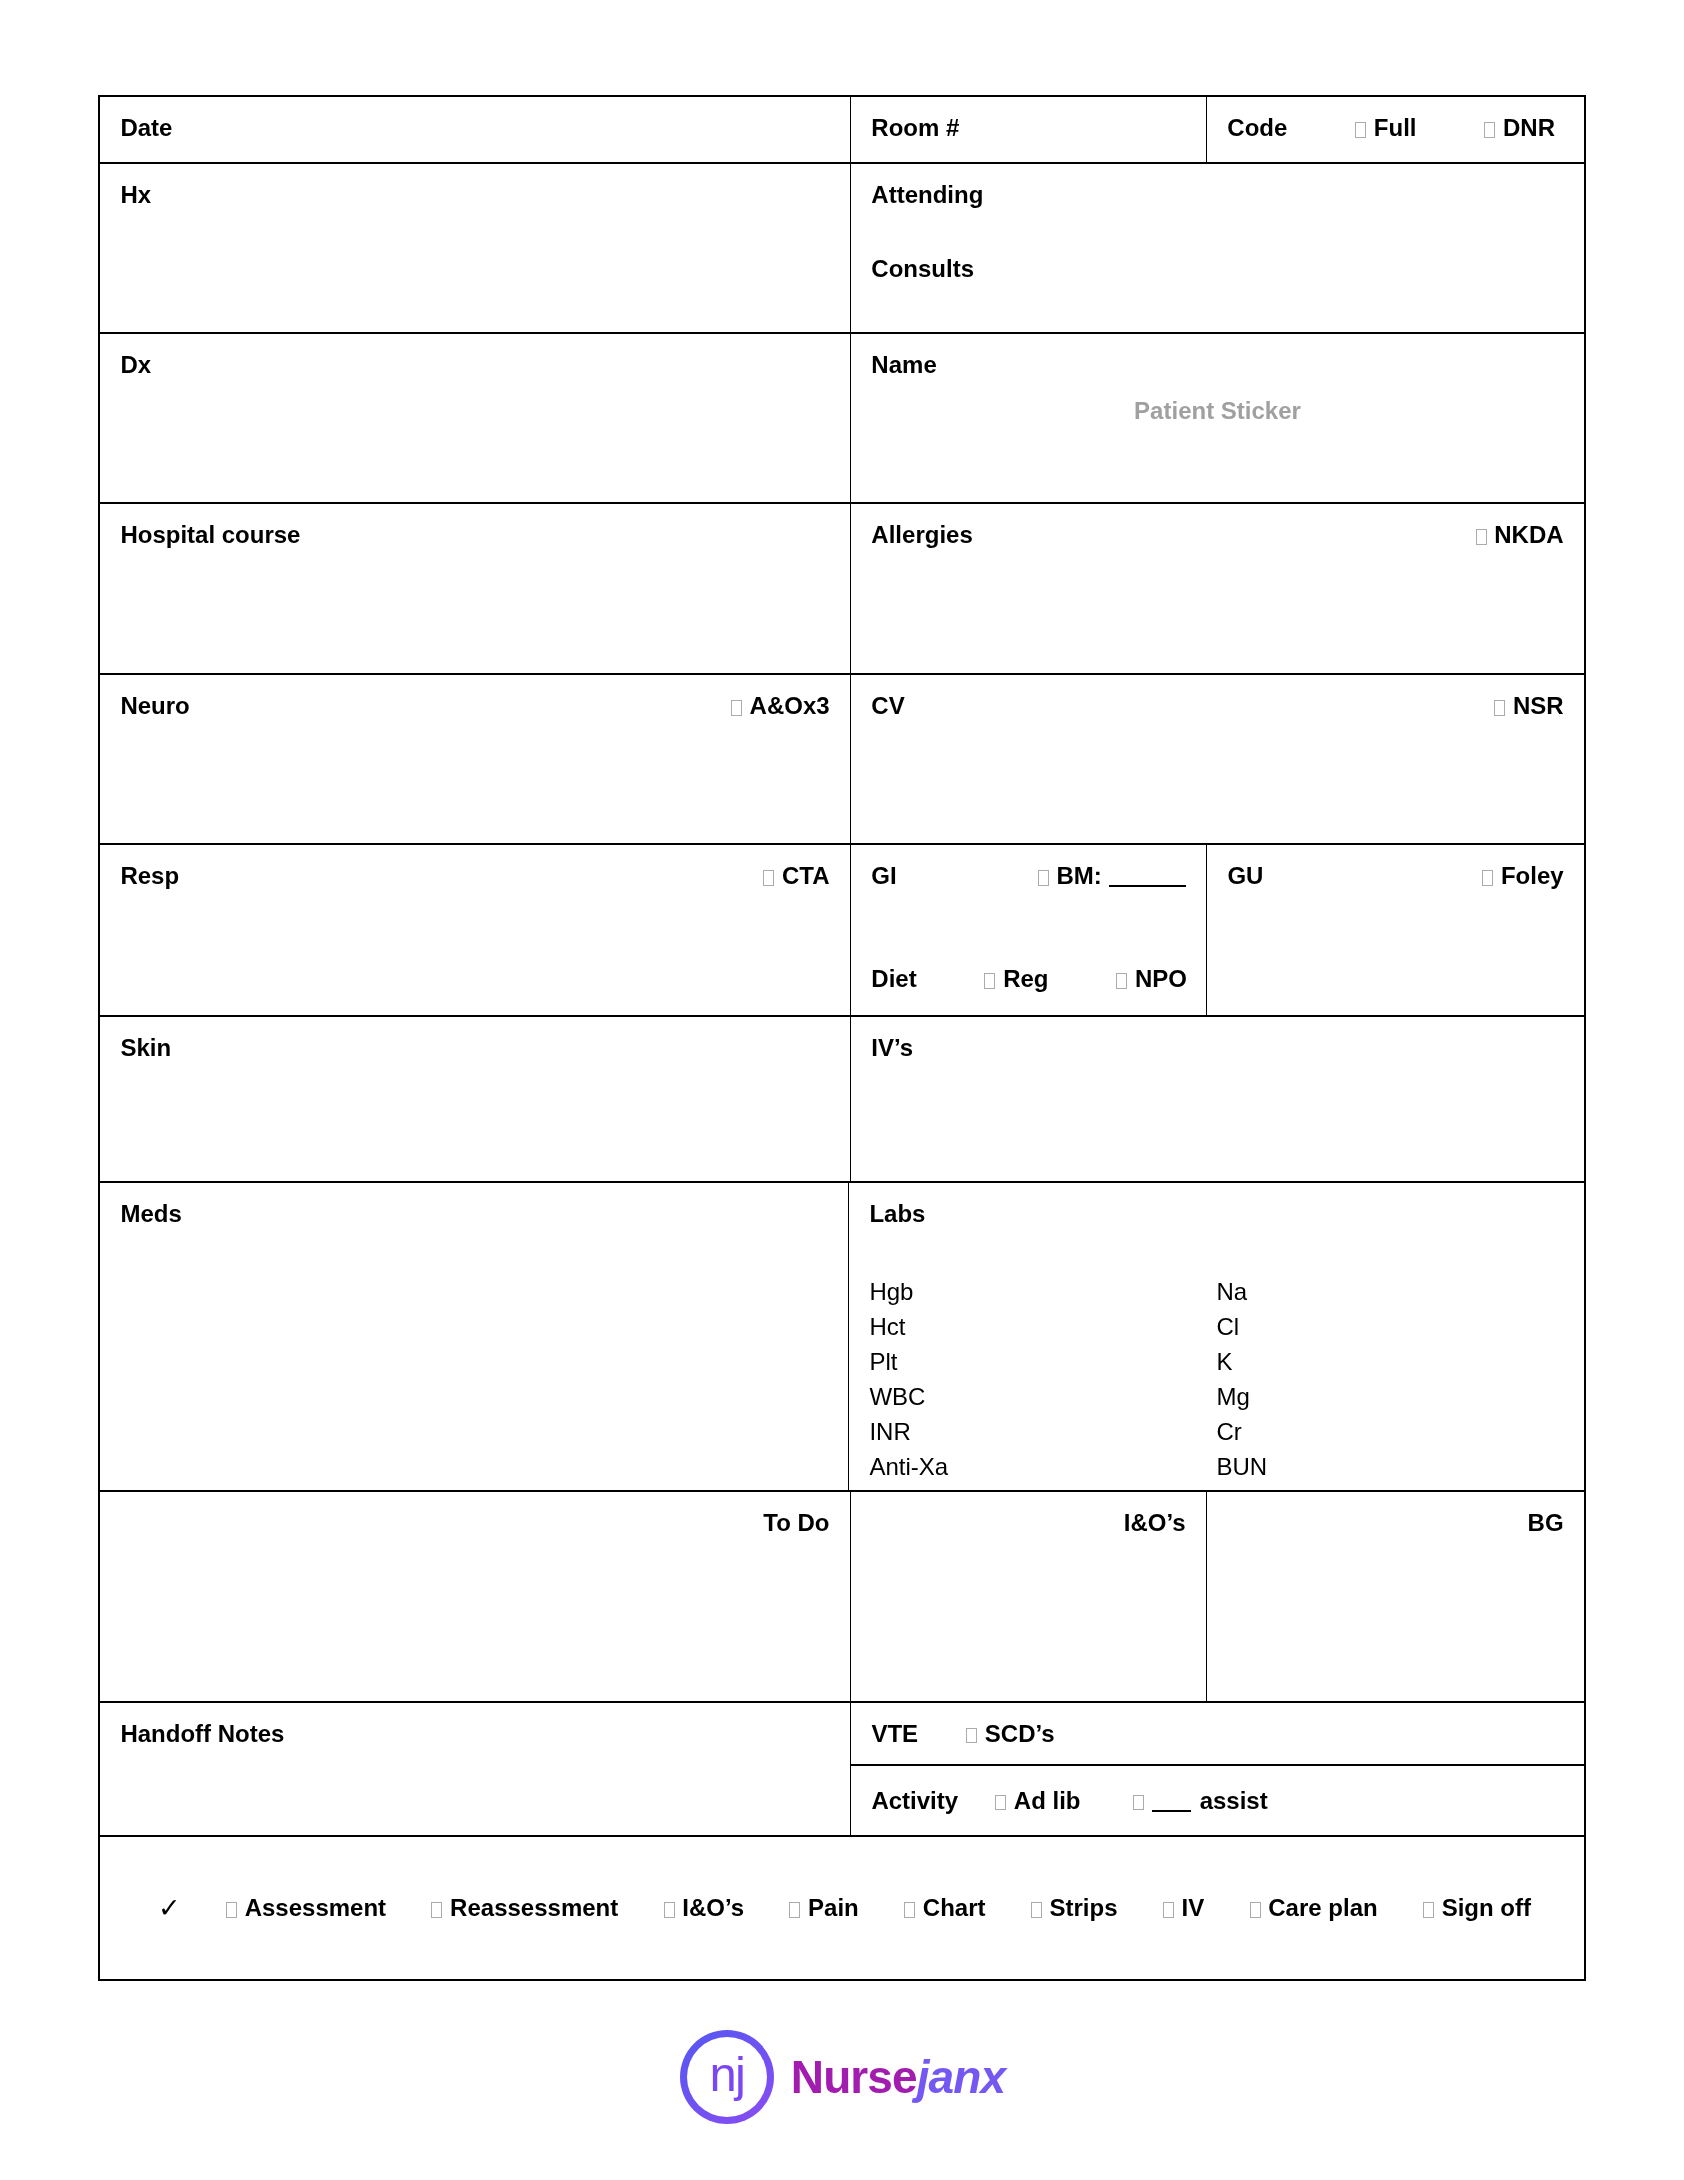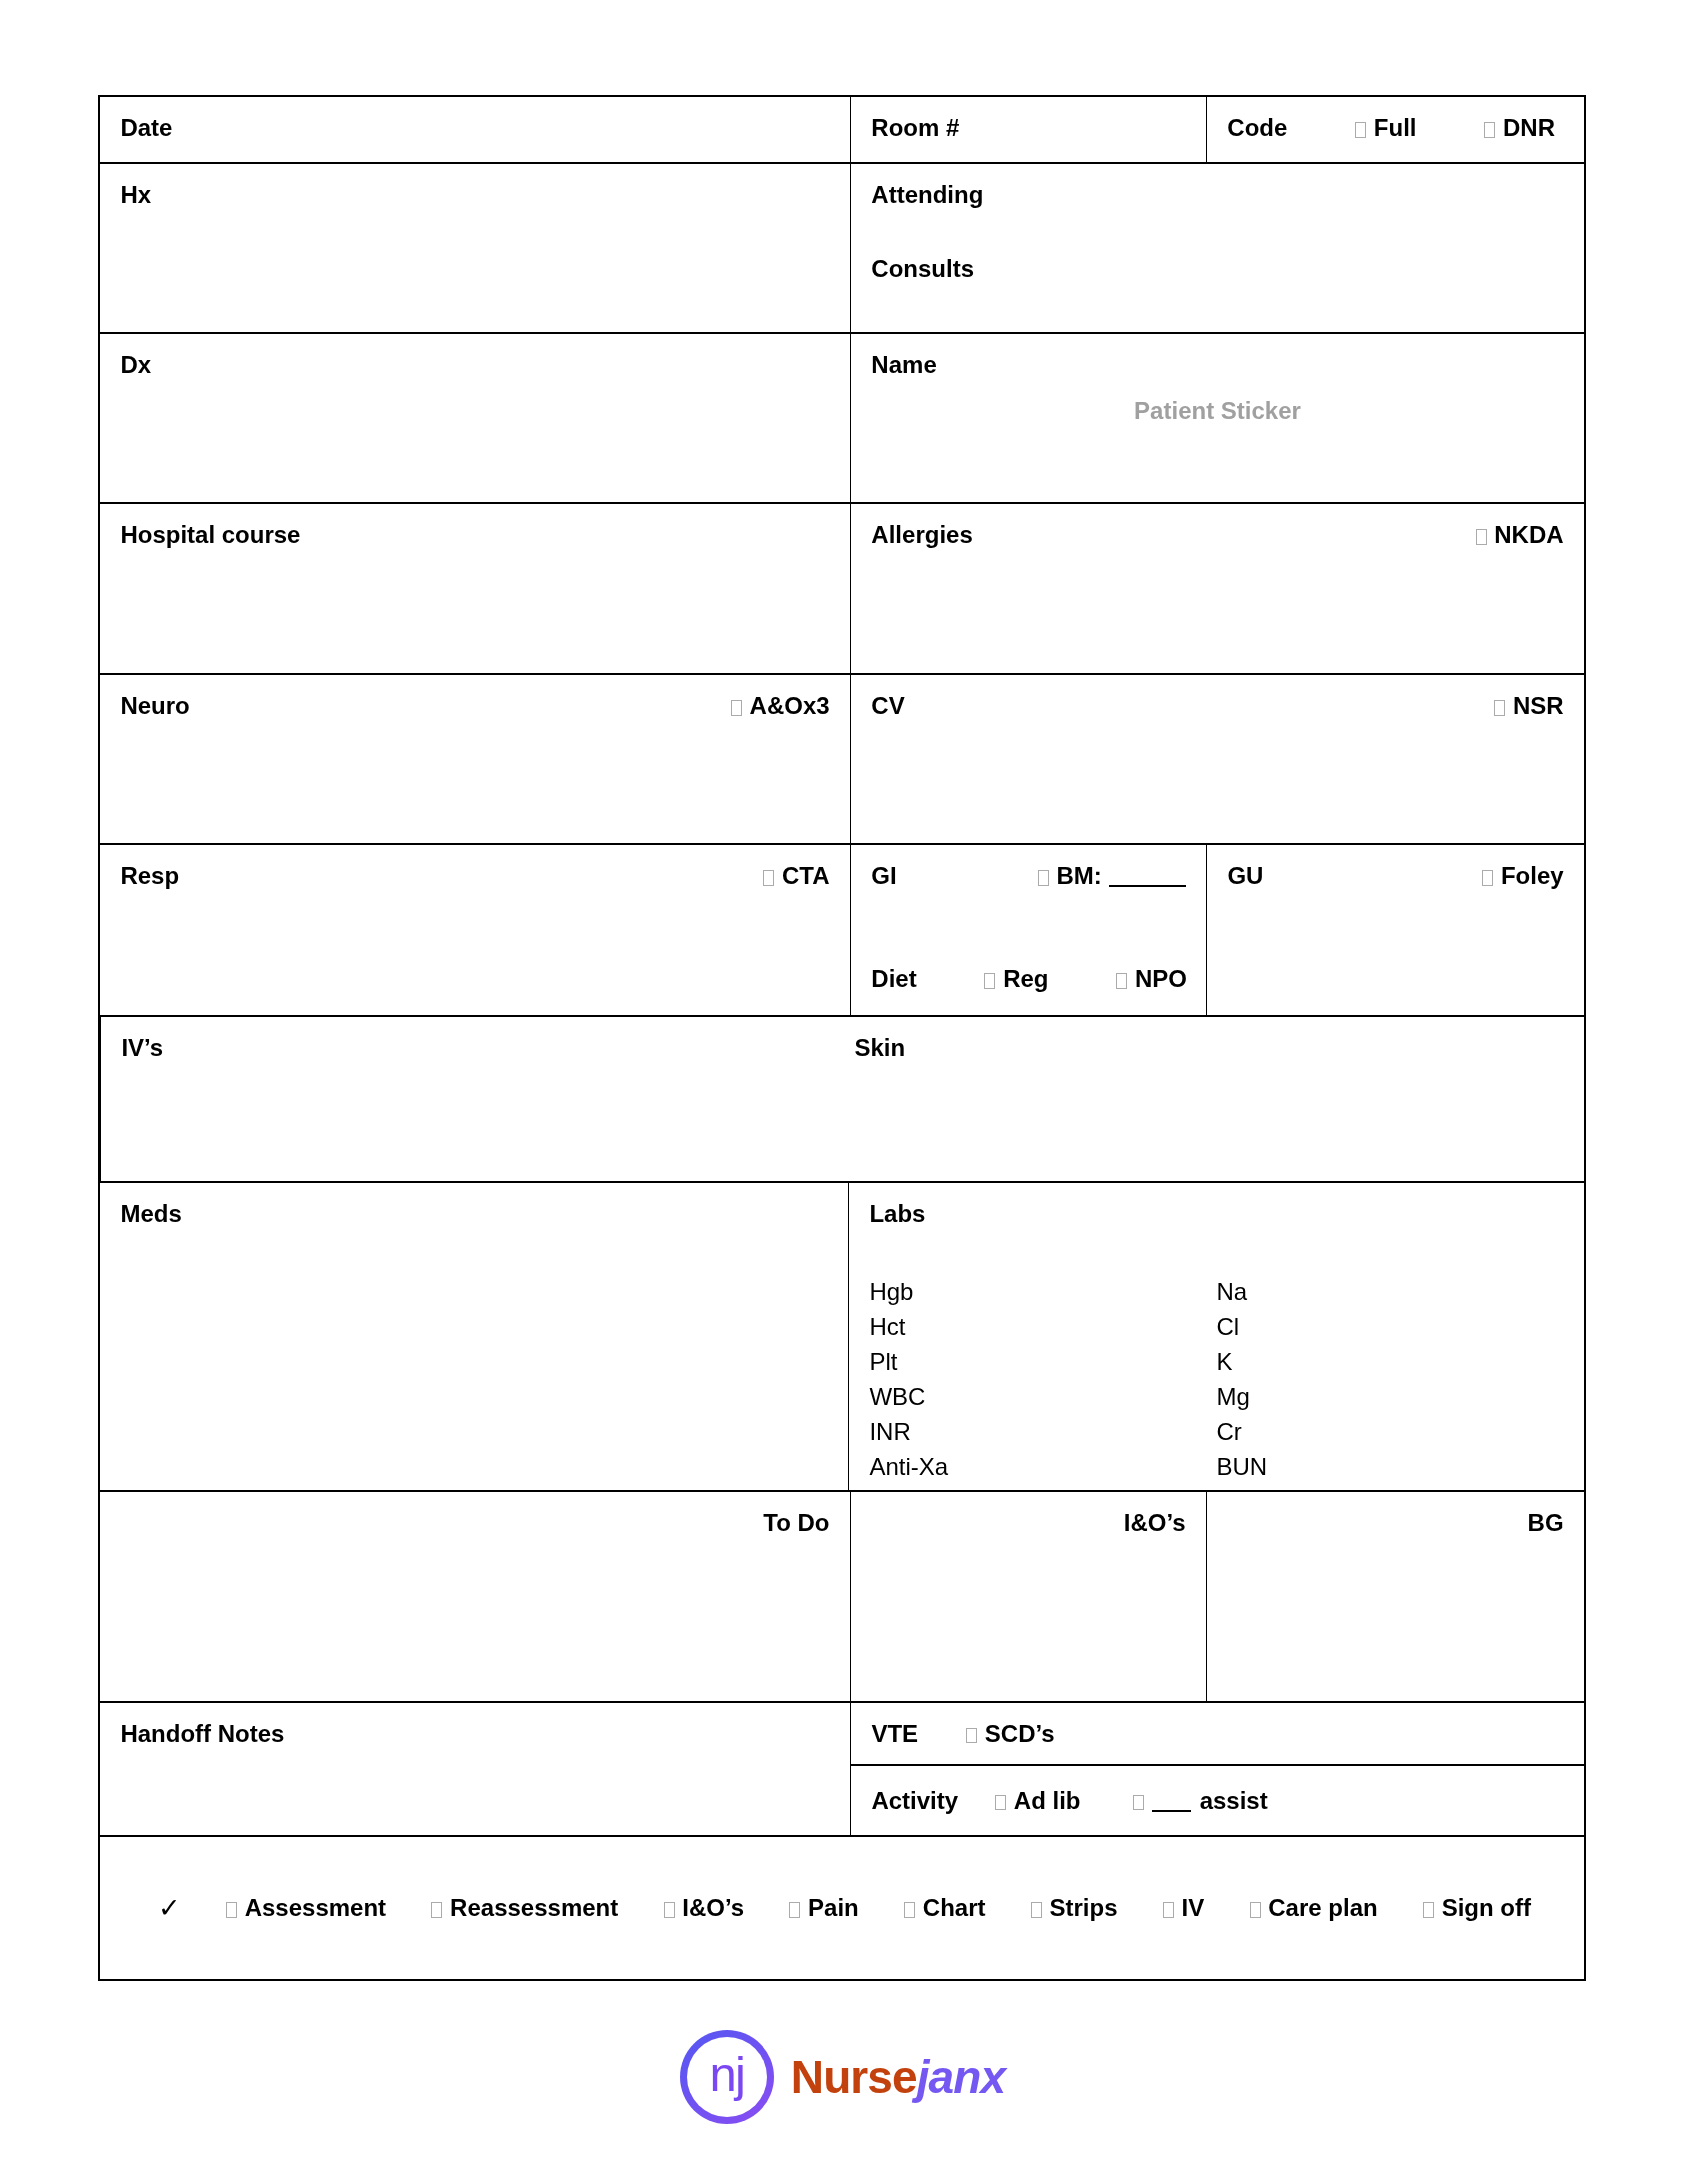--- a/index.html
+++ b/index.html
@@ -97,21 +97,21 @@
     width:94px; height:94px; border-radius:50%;
     background:linear-gradient(140deg,#5458f2 0%,#8a4cf2 100%);
     display:flex; align-items:center; justify-content:center; flex:none;
   }
   .ring-inner {
     width:80px; height:80px; border-radius:50%; background:#fff;
     display:flex; align-items:center; justify-content:center;
   }
   .monogram { font-size:49px; font-weight:normal; color:#7b47f2; letter-spacing:-1.7px; padding-bottom:5.1px; }
   .wordmark { font-size:46px; font-weight:bold; letter-spacing:-0.9px; white-space:nowrap; }
-  .brand-first { color:#c2410c; }
+  .brand-first { color:#a21caf; }
   .brand-second { color:#7558f2; font-style:italic; }
 </style>
 </head>
 <body>
 
 <div class="page">
   <div class="sheet">
 
     <div class="row r1">
       <div class="cell c1">
@@ -184,25 +184,25 @@
           <span class="opt"><span class="cb"></span><span>NPO</span></span>
         </div>
       </div>
       <div class="cell c3 cell-head">
         <span>GU</span>
         <span class="opt"><span class="cb"></span><span>Foley</span></span>
       </div>
     </div>
 
     <div class="row r7">
+      <div class="cell c1">
+        <span>Skin</span>
+      </div>
       <div class="cell c23">
         <span>IV’s</span>
-      </div>
-      <div class="cell c1">
-        <span>Skin</span>
       </div>
     </div>
 
     <div class="row r8">
       <div class="cell c1">
         <span>Meds</span>
       </div>
       <div class="cell c23">
         <span>Labs</span>
         <div class="labs-cols">

